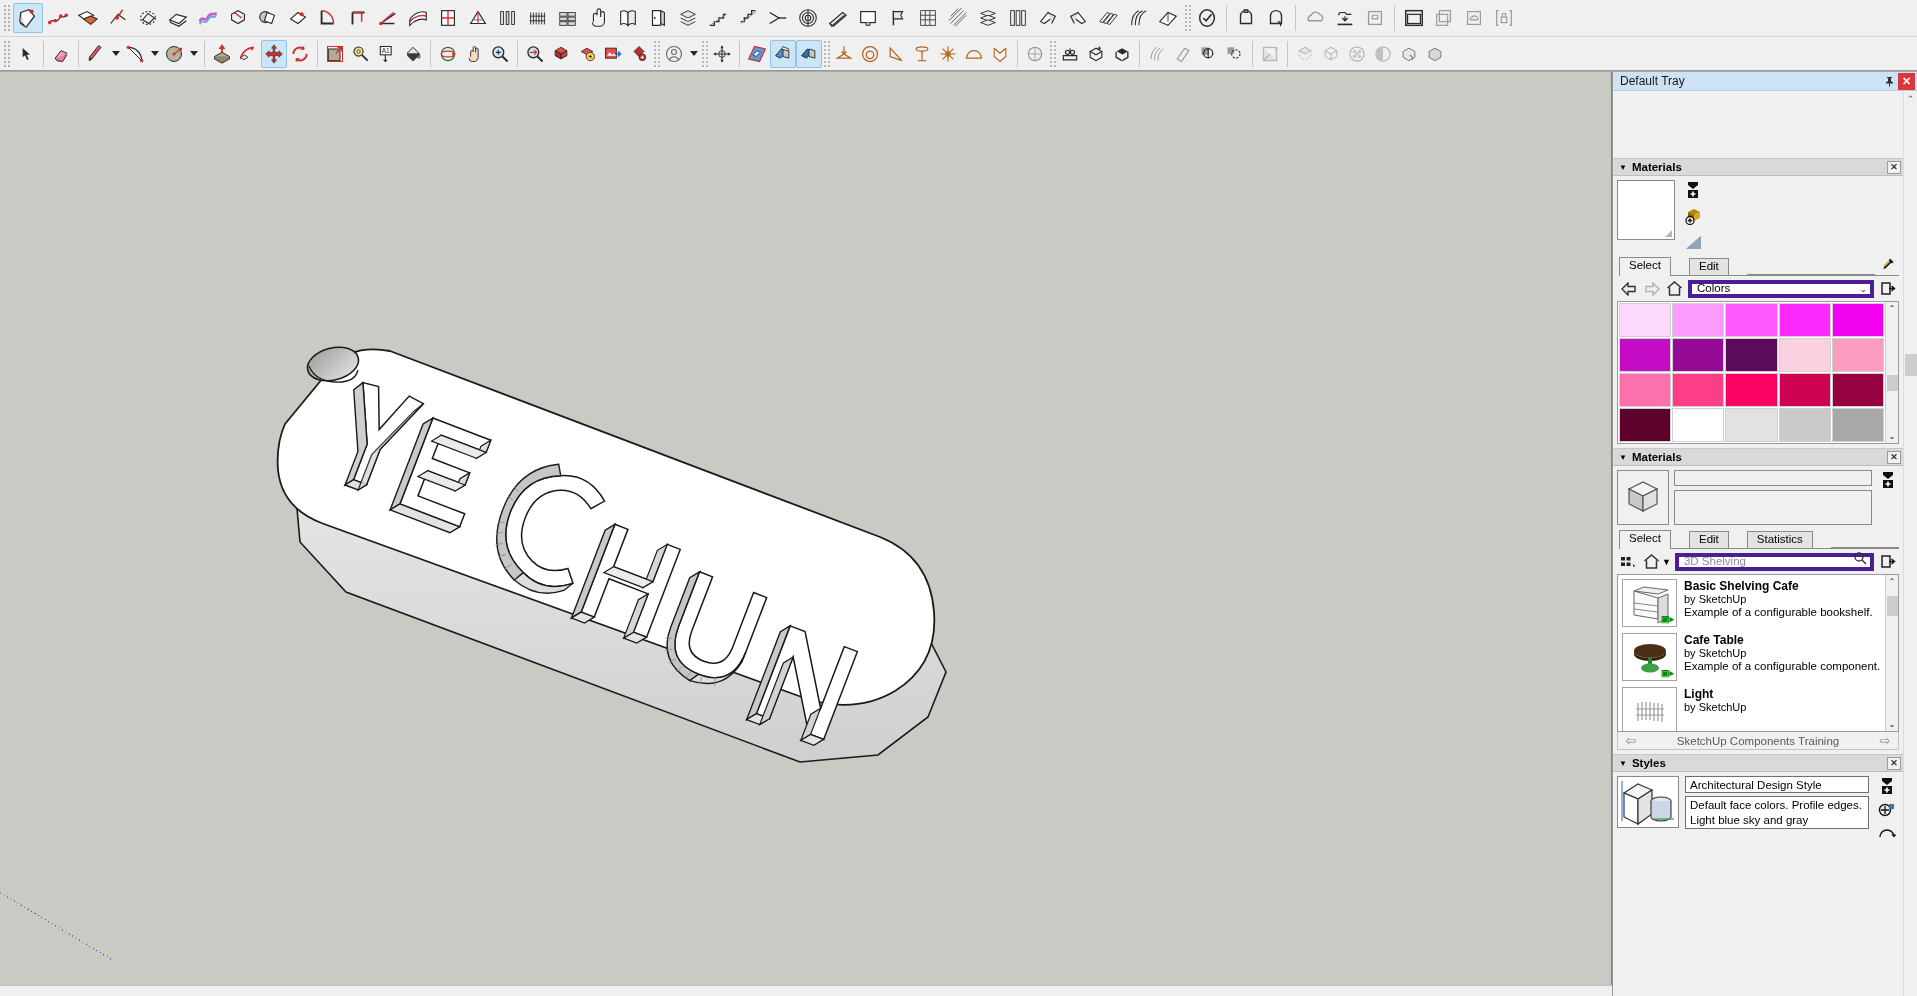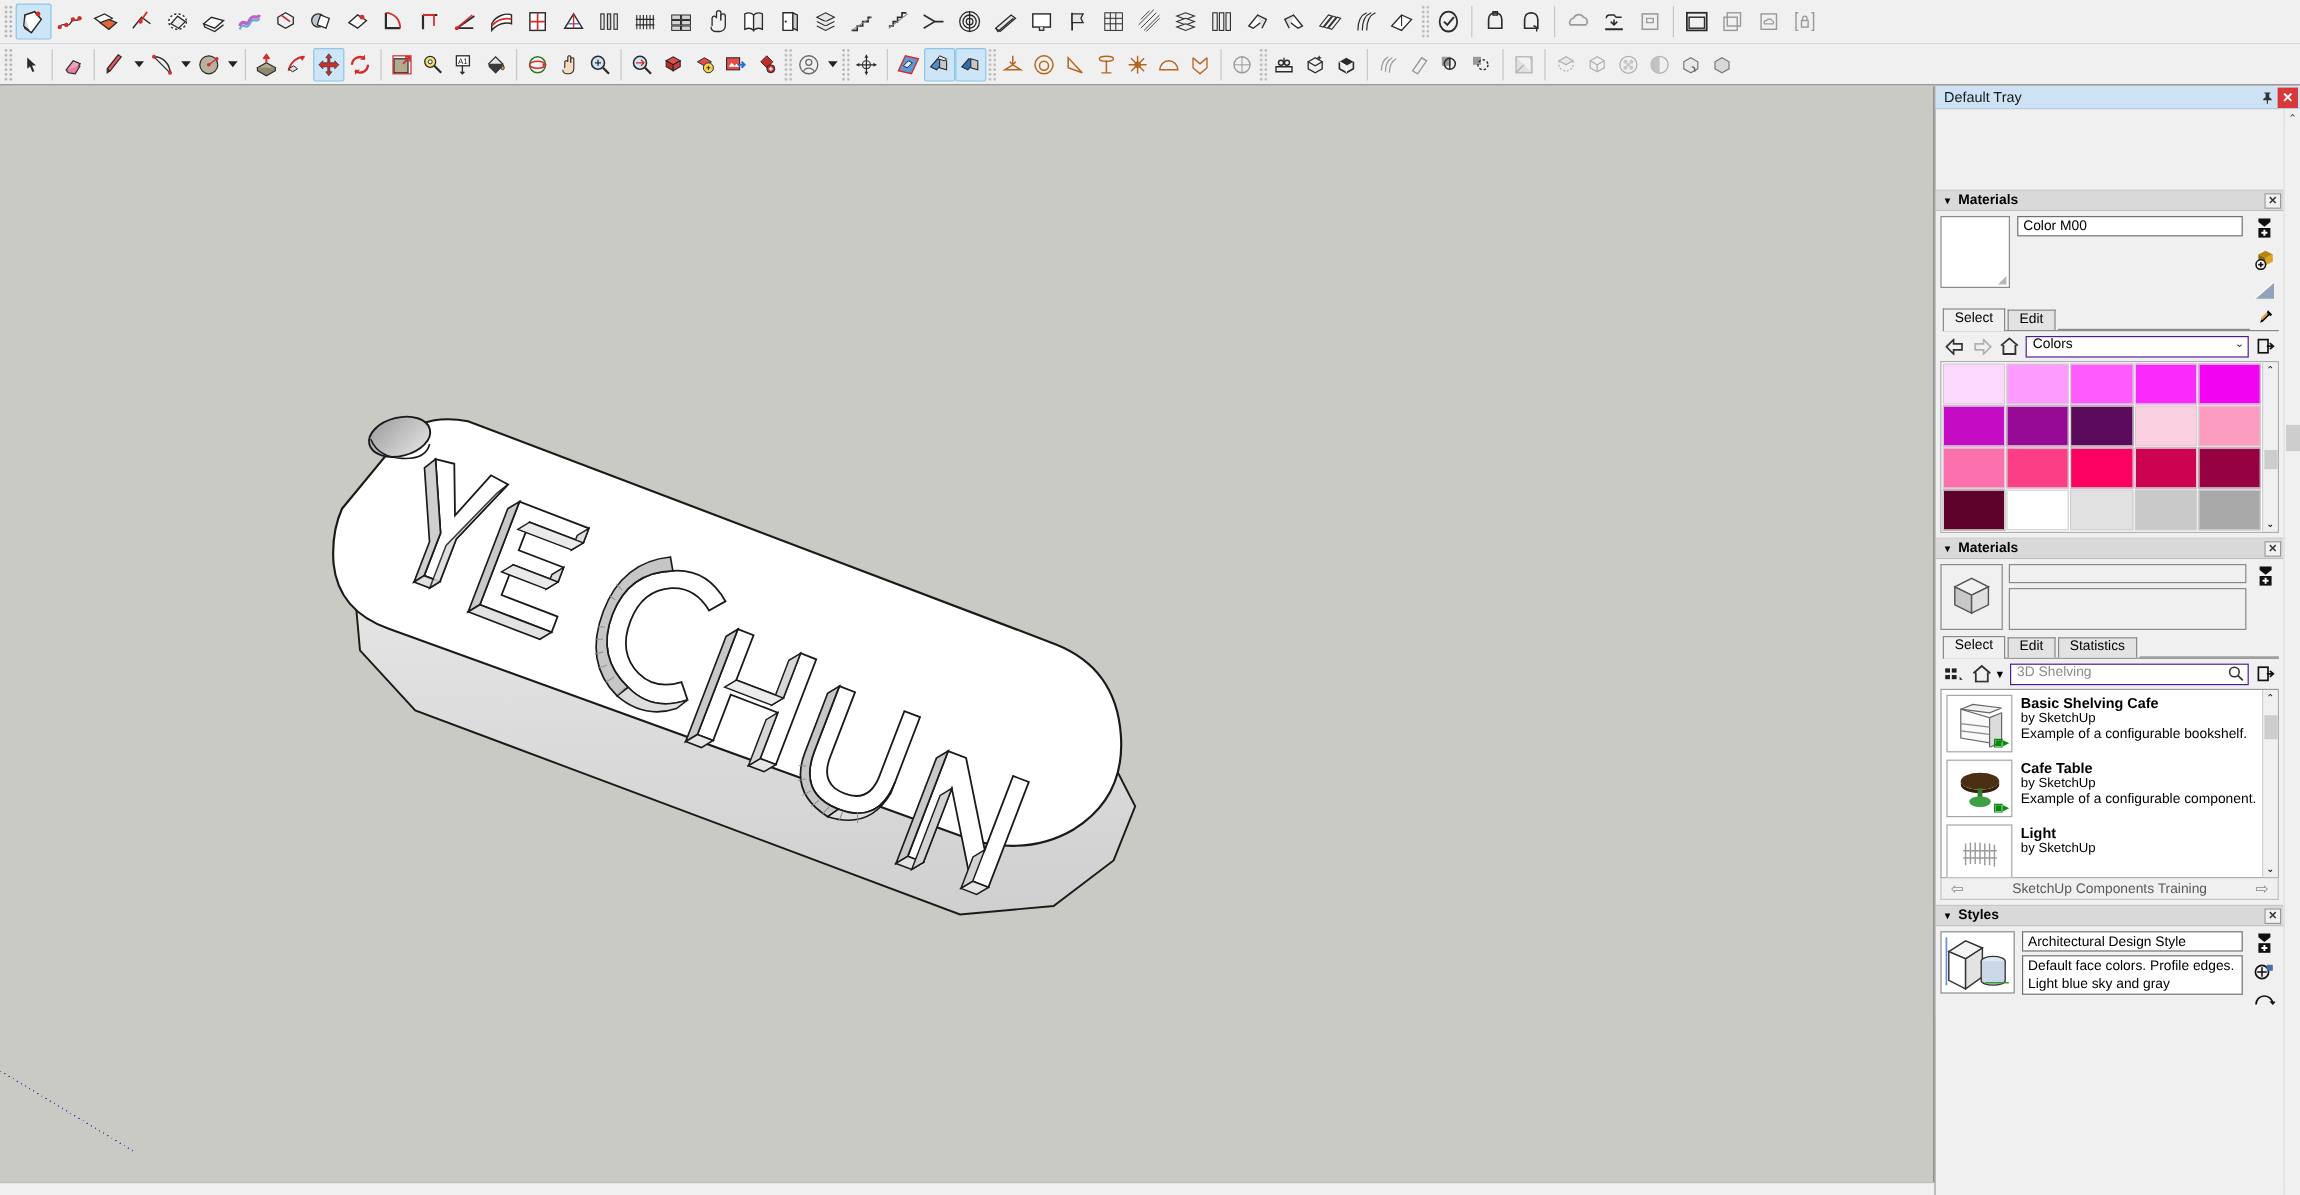--- a/index.html
+++ b/index.html
@@ -76,28 +76,28 @@
       border-left:7px solid transparent; border-bottom:7px solid #b7b7b7;}
   .mat-mid { flex:1; }
   .mat-name { width:100%; height:17px; border:1px solid #707070; background:#fff;
               padding:1px 4px; font-size:11.5px; }
   .mat-rightcol { width:24px; display:flex; flex-direction:column; align-items:center; gap:6px; }
   .mini-ico { width:20px; height:20px; display:flex; align-items:center; justify-content:center; }
 
   .tabs { display:flex; align-items:flex-end; height:19px; border-bottom:1px solid #8a8a8a;
           margin:5px 0 0 2px; }
   .tab { height:17px; padding:1px 9px 0; font-size:11.5px; border:1px solid #8a8a8a;
-         border-bottom:none; background:#e3e3e3; margin-right:2px; }
+         border-bottom:none; background:#e3e3e3; margin-right:18px; }
   .tab.sel { background:#f0f0f0; height:19px; position:relative; top:1px; }
   .tabs .spacer { flex:1; border-bottom:1px solid #8a8a8a; }
 
   .navbar { display:flex; align-items:center; gap:4px; padding:3px 2px; }
   .nav-ico { width:19px; height:19px; display:flex; align-items:center; justify-content:center; }
-  .combo { flex:1; height:18px; border:1px solid #4c1d95; background:#fff; display:flex;
-           align-items:flex-start; padding:0 3px 0 5px; font-size:11.5px; }
+  .combo { flex:1; height:18px; border:4px solid #4c1d95; background:#fff; display:flex;
+           align-items:flex-end; padding:0 3px 0 5px; font-size:11.5px; }
   .combo .lbl { flex:1; }
   .combo .dn { font-size:9px; color:#333; }
 
   .swatch-wrap { display:flex; border:1px solid #9a9a9a; background:#fff; }
   .swatch-grid { flex:1; display:grid; grid-template-columns:repeat(5,1fr);
                  grid-auto-rows:34px; gap:1px; padding:1px; background:#fff; }
   .sw { border:1px solid #d0d0d0; }
   .sw-sb { width:13px; background:#f0f0f0; display:flex; flex-direction:column;
            border-left:1px solid #cfcfcf; }
   .sw-sb .a { height:13px; display:flex; align-items:center; justify-content:center; font-size:8px;}
@@ -953,23 +953,20 @@
 
         <div class="panel">
           <div class="panel-head">
             <span class="tri">▼</span>
             <span class="ttl">Materials</span>
             <span class="cl">✕</span>
           </div>
           <div class="panel-body">
             <div class="mat-top">
               <div class="mat-swatch"></div>
-              <div class="mat-mid">
-                <input class="mat-name" type="text" value="Color M00" style="">
-              </div>
               <div class="mat-rightcol">
                 <span class="mini-ico">
                   <svg width="16" height="18" viewBox="0 0 16 18">
                     <path d="M3 1h10v3l-5 4-5-4z" fill="#111"></path>
                     <rect x="3" y="9" width="10" height="8" fill="#111"></rect>
                     <path d="M8 10.5v5M5.5 13h5" stroke="#fff" stroke-width="1.6"></path>
                   </svg>
                   </span>
                 <span class="mini-ico">
                   <svg width="19" height="17" viewBox="0 0 19 17">

